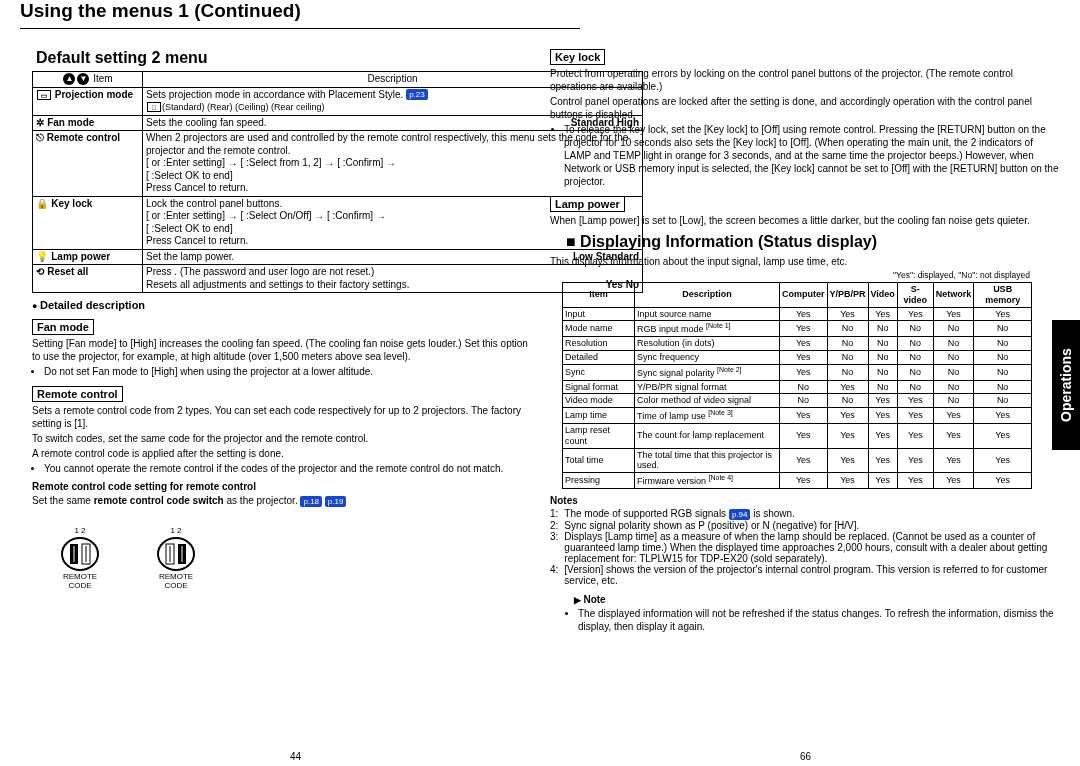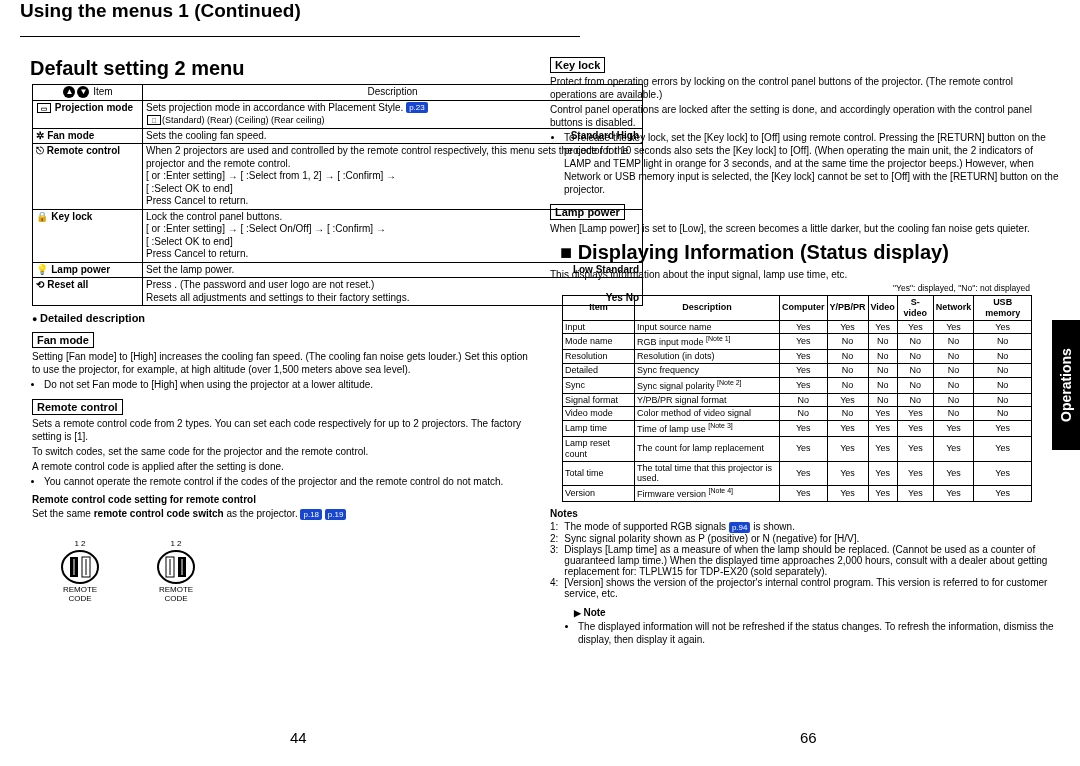--- a/index.html
+++ b/index.html
@@ -24,26 +24,26 @@
   .col {
     flex: 1;
     min-width: 0;
   }
   h1 {
     font-size: 19px;
     font-weight: bold;
     margin: 0 0 4px 20px;
     border-bottom: 1.5px solid #000;
     width: 560px;
-    padding-bottom: 14px;
+    padding-bottom: 6px;
   }
   h2 {
-    font-size: 20px;
+    font-size: 16px;
     font-weight: bold;
-    margin: 6px 0 4px 10px;
+    margin: 6px 0 4px 16px;
   }
   h2.with-sq::before {
     content: "■ ";
   }
   .subhead {
     font-size: 11px;
     font-weight: bold;
     margin: 6px 0 2px 12px;
   }
   .subhead::before { content: "● "; font-size: 9px; }
@@ -122,21 +122,21 @@
   .statustbl th, .statustbl td {
     border:1px solid #000;
     padding:1px 2px;
     text-align:center;
     line-height:1.2;
   }
   .statustbl td.l { text-align:left; }
   .switches { margin: 20px 0 0 40px; display:flex; gap:56px; }
   .switch { text-align:center; font-size:8px; line-height:1.1;}
   .switch svg { display:block; margin:0 auto 1px auto; }
-  .pagenum { position:absolute; bottom:20px; font-size:15px; }
+  .pagenum { position:absolute; bottom:4px; font-size:10px; }
   .pagenum.left { left:290px; }
   .pagenum.right { left:800px; }
   .sidetab {
     position:absolute;
     right:0; top:320px;
     width:28px; height:130px;
     background:#000; color:#fff;
     writing-mode:vertical-rl;
     text-align:center;
     font-size:14px;
@@ -371,21 +371,21 @@
             <td class="l">Total time</td>
             <td class="l">The total time that this projector is used.</td>
             <td>Yes</td>
             <td>Yes</td>
             <td>Yes</td>
             <td>Yes</td>
             <td>Yes</td>
             <td>Yes</td>
           </tr>
           <tr>
-            <td class="l">Version</td>
+            <td class="l">Pressing</td>
             <td class="l">Firmware version <sup>[Note 4]</sup></td>
             <td>Yes</td>
             <td>Yes</td>
             <td>Yes</td>
             <td>Yes</td>
             <td>Yes</td>
             <td>Yes</td>
           </tr>
         </tbody>
     </table>

